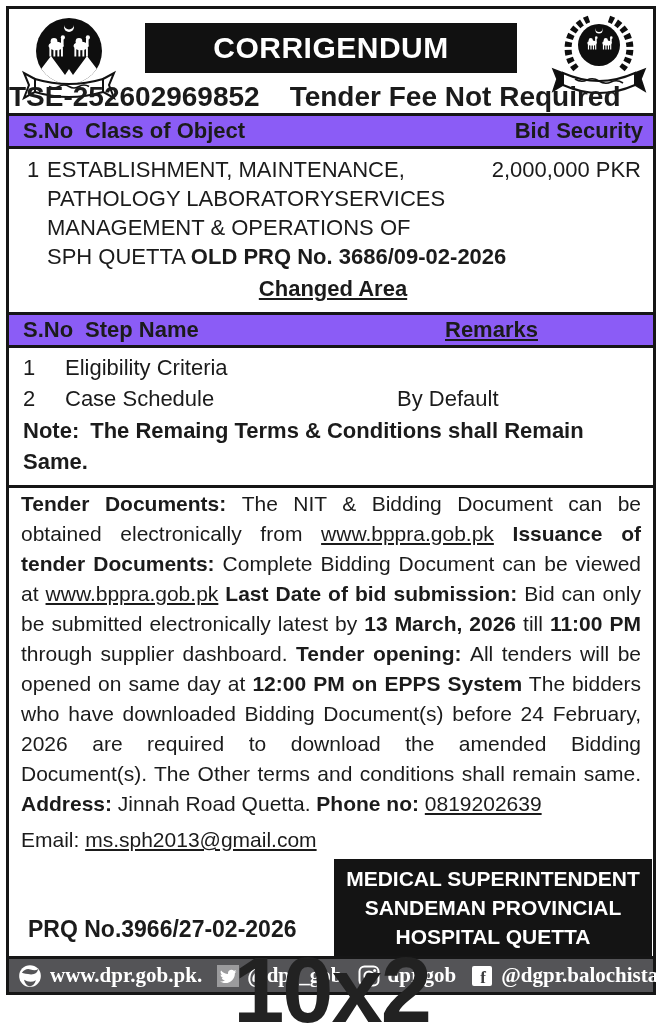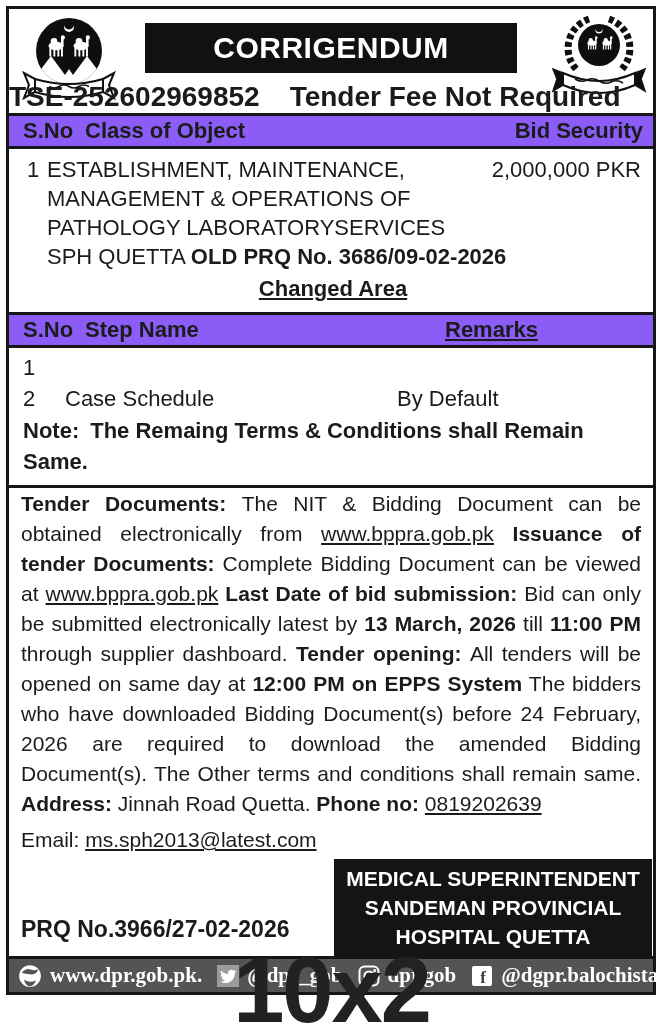--- a/index.html
+++ b/index.html
@@ -48,21 +48,21 @@
 
   
   .details { border-top:3px solid #161616; padding:1px 12px 0 12px; font-size:21px;
              line-height:30px; text-align:justify; min-height:340px; }
   .details .b { font-weight:bold; }
   .u { text-decoration:underline; }
   .email-line { padding:0 12px 4px 12px; font-size:21px; line-height:30px; }
 
   
   .bottom-row { display:flex; justify-content:space-between; align-items:flex-end; height:97px; }
-  .prq-no { font-weight:bold; font-size:23px; padding:0 0 13px 12px; }
+  .prq-no { font-weight:bold; font-size:23px; padding:0 0 13px 19px; }
   .sig-box { background:#141414; color:#fff; width:318px; text-align:center;
              font-weight:bold; font-size:21px; line-height:29px; padding:5px 2px;
              margin:0 1px 0 0; }
 
   
   .social-bar { background:#545457; border-top:3px solid #161616; height:36px;
                 display:flex; align-items:center; padding:0 8px; gap:7px;
                 color:#fff; font-family:"Liberation Serif", serif; font-weight:bold; font-size:21px; }
   .social-bar svg { flex:none; display:block; }
   .sp { display:inline-block; width:14px; }
@@ -150,51 +150,52 @@
   <div class="col-bar">
     <span class="col-sno">S.No</span>
     <span class="col-main">Class of Object</span>
     <span class="col-right">Bid Security</span>
   </div>
 
   <div class="obj-section">
     <span class="obj-sno">1</span>
     <div class="obj-desc">
       <div>ESTABLISHMENT, MAINTENANCE,</div>
+      <div>PATHOLOGY LABORATORYSERVICES</div>
       <div>MANAGEMENT &amp; OPERATIONS OF</div>
-      <div>PATHOLOGY LABORATORYSERVICES</div>
       <div><span>SPH QUETTA </span><span class="bold">OLD PRQ No. 3686/09-02-2026</span></div>
     </div>
     <span class="bid-val">2,000,000 PKR</span>
     <div class="changed-title">Changed Area</div>
   </div>
 
   <div class="col-bar bar2">
     <span class="col-sno">S.No</span>
     <span class="col-main">Step Name</span>
     <span class="col-last">Remarks</span>
   </div>
 
   <div class="steps-section">
     <div class="step-row">
       <span class="step-sno">1</span>
+      <span class="step-name">Eligibility Criteria</span>
       <span class="step-remarks"></span>
     </div>
     <div class="step-row">
       <span class="step-sno">2</span>
       <span class="step-name">Case Schedule</span>
       <span class="step-remarks">By Default</span>
     </div>
     <div class="note-line">
       <span>Note:</span><span class="note-text">The Remaing Terms &amp; Conditions shall Remain Same.</span>
     </div>
   </div>
 
   <div class="details"><span class="b">Tender Documents: </span><span>The NIT &amp; Bidding Document can be obtained electronically from </span><span class="u">www.bppra.gob.pk</span><span class="b"> Issuance of tender Documents: </span><span>Complete Bidding Document can be viewed at </span><span class="u">www.bppra.gob.pk</span><span class="b"> Last Date of bid submission: </span><span>Bid can only be submitted electronically latest by </span><span class="b">13 March, 2026</span><span> till </span><span class="b">11:00 PM</span><span> through supplier dashboard. </span><span class="b">Tender opening: </span><span>All tenders will be opened on same day at </span><span class="b">12:00 PM on EPPS System</span><span> The bidders who have downloaded Bidding Document(s) before 24 February, 2026 are required to download the amended Bidding Document(s). The Other terms and conditions shall remain same. </span><span class="b">Address: </span><span>Jinnah Road Quetta. </span><span class="b">Phone no: </span><span class="u">0819202639</span></div>
-  <div class="email-line"><span>Email: </span><span class="u">ms.sph2013@latest.com</span></div>
+  <div class="email-line"><span>Email: </span><span class="u">ms.sph2013@gmail.com</span></div>
 
   <div class="bottom-row">
     <div class="prq-no">PRQ No.3966/27-02-2026</div>
     <div class="sig-box">
       <div>MEDICAL SUPERINTENDENT</div>
       <div>SANDEMAN PROVINCIAL</div>
       <div>HOSPITAL QUETTA</div>
     </div>
   </div>
 

